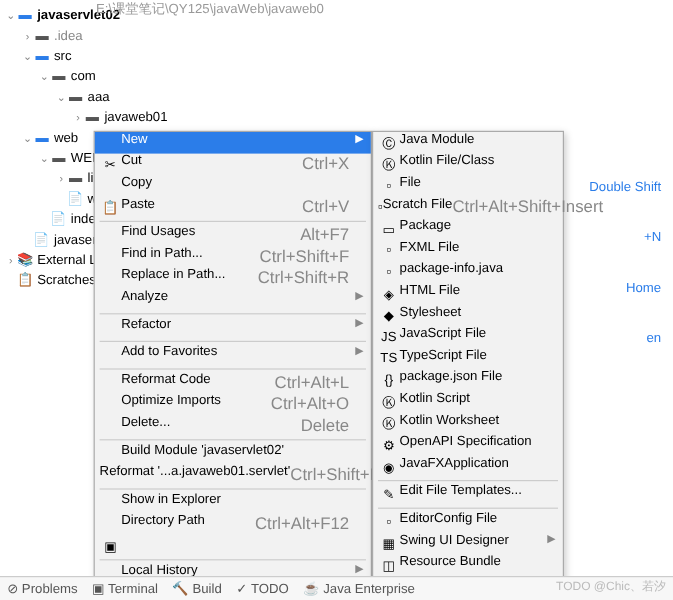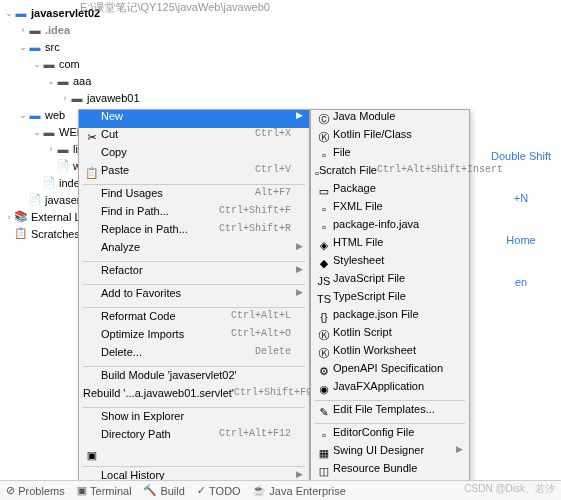--- a/index.html
+++ b/index.html
@@ -4,34 +4,34 @@
 <style>
 *{margin:0;padding:0;box-sizing:border-box;font-family:"Segoe UI",Arial,sans-serif;font-size:11px;}
 body{background:#fff;width:561px;height:500px;overflow:hidden;position:relative;color:#000;}
 .tree{padding:4px 0 0 4px;}
 .tr{display:flex;align-items:center;height:17px;white-space:nowrap;}
 .tr .arr{width:10px;text-align:center;color:#888;font-size:9px;}
 .tr .ic{width:14px;height:14px;margin-right:3px;display:inline-flex;align-items:center;justify-content:center;}
 .fold{color:#555;font-weight:bold;}
 .fold.blue{color:#2b7de9;}
 .d0{padding-left:0}.d1{padding-left:14px}.d2{padding-left:28px}.d3{padding-left:42px}.d4{padding-left:56px}.d5{padding-left:70px}
-.gray{color:#888;font-weight:bold;}
+.gray{color:#888;}
 .menu{position:absolute;background:#f2f2f2;border:1px solid #aaa;box-shadow:2px 2px 6px rgba(0,0,0,.2);}
 .menu1{left:78px;top:109px;width:232px;}
 .menu2{left:310px;top:109px;width:160px;overflow:visible;}
 .mi{display:flex;height:18px;padding:0 18px 0 4px;position:relative;}
 .mi .mic{width:18px;display:inline-flex;align-items:center;justify-content:center;}
 .mi .lab{flex:1;white-space:nowrap;}
-.mi .sc{color:#888;font-size:10px;font-family:Liberation Mono, monospace;}
+.mi .sc{color:#888;font-size:14px;}
 .mi .sub{color:#888;font-size:9px;position:absolute;right:6px;}
 .mi.hl{background:#2b7de9;color:#fff;}
 .mi.hl .sc,.mi.hl .sub{color:#fff;}
 .sep{height:1px;background:#ccc;margin:2px 4px;}
 .breadcrumb{position:absolute;top:0;left:80px;color:#999;font-size:11px;}
-.hints{position:absolute;right:10px;top:150px;text-align:center;color:#444;}
+.hints{position:absolute;right:10px;top:150px;text-align:right;color:#444;}
 .hints .hl{color:#2b7de9;margin-bottom:30px;display:block;}
 .bottombar{position:absolute;bottom:0;left:0;right:0;height:20px;border-top:1px solid #ccc;display:flex;align-items:center;padding:0 6px;gap:12px;background:#f7f7f7;}
 .bottombar span{display:inline-flex;align-items:center;gap:3px;color:#555;}
 .watermark{position:absolute;right:6px;bottom:4px;color:#bbb;font-size:10px;}
 svg{width:12px;height:12px;}
 .line{position:absolute;left:120px;top:113px;width:1px;height:1px;}
 </style>
 </head>
 <body>
 
@@ -192,21 +192,21 @@
       <span class="lab">Delete...</span>
       <span class="sc">Delete</span>
     </div>
     <div class="sep"></div>
     <div class="mi">
       <span class="mic"></span>
       <span class="lab">Build Module 'javaservlet02'</span>
     </div>
     <div class="mi">
       <span class="mic"></span>
-      <span class="lab">Rebuild '...a.javaweb01.servlet'</span>
+      <span class="lab">Reformat '...a.javaweb01.servlet'</span>
       <span class="sc">Ctrl+Shift+F9</span>
     </div>
     <div class="sep"></div>
     <div class="mi">
       <span class="mic"></span>
       <span class="lab">Show in Explorer</span>
     </div>
     <div class="mi">
       <span class="mic"></span>
       <span class="lab">Directory Path</span>
@@ -320,13 +320,13 @@
     <div class="mi"></div>
   </div>
 
 <div class="bottombar">
 <span>⊘ <span>Problems</span></span>
 <span>▣ <span>Terminal</span></span>
 <span>🔨 <span>Build</span></span>
 <span>✓ <span>TODO</span></span>
 <span>☕ <span>Java Enterprise</span></span>
 </div>
-<div class="watermark">CSDN @Disk、若汐</div>
+<div class="watermark">TODO @Chic、若汐</div>
 
 </body></html>

